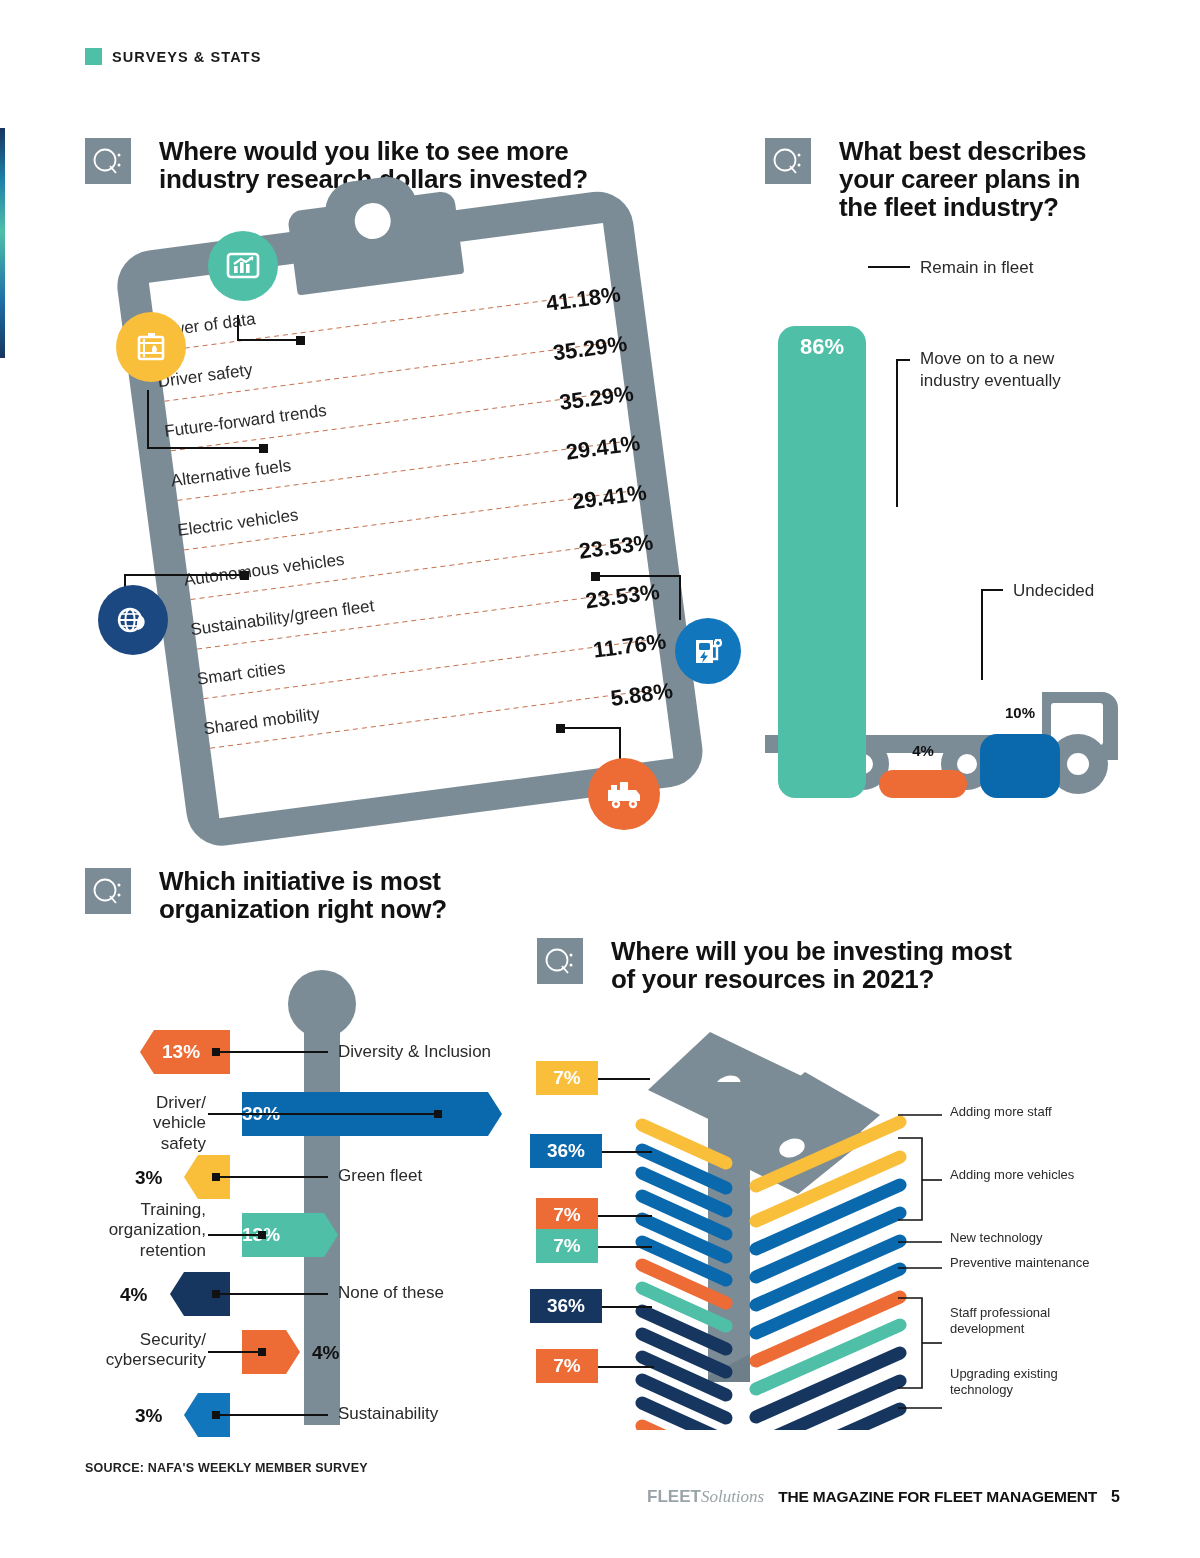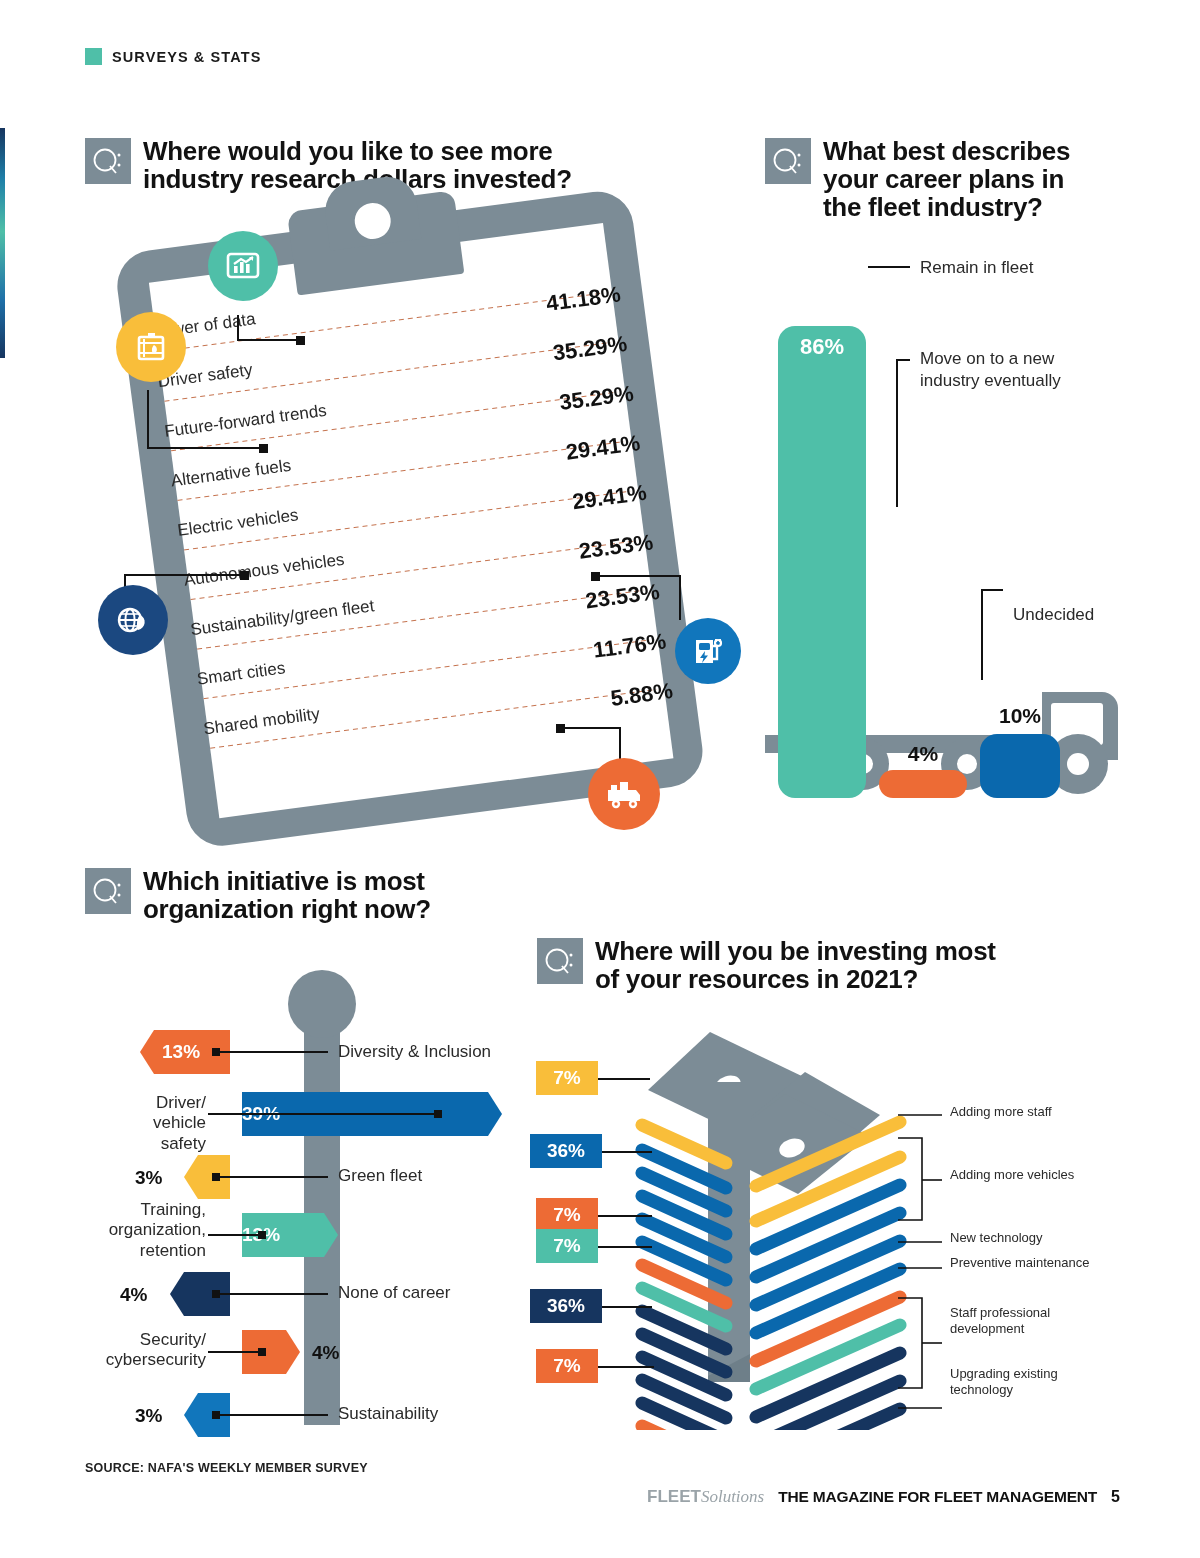--- a/index.html
+++ b/index.html
@@ -14,21 +14,21 @@
 
   
   .kicker { position:absolute; left:85px; top:48px; display:flex; align-items:center; gap:10px; }
   .kicker-sq { width:17px; height:17px; background:#4FBFA8; }
   .kicker-txt { font-size:14.5px; font-weight:bold; letter-spacing:1.1px; color:#1a1a1a; }
 
   
   .qbox { width:46px; height:46px; background:#7C8C96; display:flex; align-items:center;
           justify-content:center; flex:none; }
   .qbox svg { display:block; }
-  .qhead { position:absolute; display:flex; gap:12px; align-items:flex-start; }
+  .qhead { position:absolute; display:flex; gap:28px; align-items:flex-start; }
   .qtitle { font-size:26px; line-height:1.07; font-weight:bold; color:#121212; letter-spacing:-0.3px; }
 
   
   #clipboard-wrap { position:absolute; left:120px; top:200px; width:620px; height:700px; }
   .clip { position:absolute; left:0; top:0; width:560px; height:640px;
           transform:rotate(-7.5deg); transform-origin:50% 50%; }
   .clip-board { position:absolute; left:30px; top:20px; width:520px; height:600px;
           background:#7C8C96; border-radius:36px; }
   .clip-paper { position:absolute; left:62px; top:52px; width:458px; height:540px;
           background:#ffffff; }
@@ -51,21 +51,21 @@
   
   .bubble { position:absolute; border-radius:50%; display:flex; align-items:center; justify-content:center; }
   .leader { position:absolute; }
 
   
   #q2 { position:absolute; left:760px; top:130px; width:420px; height:720px; }
   .q2bar { position:absolute; bottom:52px;border-radius:17px; }
   .q2bar .cap { position:absolute; top:8px; left:0; width:100%; text-align:center;
       font-size:22px; font-weight:bold; color:#ffffff; }
   .q2bar .capout { position:absolute; left:0; width:100%; text-align:center;
-      font-size:21px; font-weight:bold; color:#111; }
+      font-size:15px; font-weight:bold; color:#111; }
   .q2lbl { position:absolute; font-size:17px; color:#2a2a2a; line-height:1.3; }
 
   
   #q3 { position:absolute; left:80px; top:860px; width:470px; height:600px; }
   .therm-stem { position:absolute; left:224px; top:115px; width:36px; height:450px; background:#7C8C96; }
   .therm-bulb { position:absolute; left:208px; top:110px; width:68px; height:68px;
       background:#7C8C96; border-radius:50%; }
   .arw { position:absolute; height:44px; display:flex; align-items:center; }
   .arw span { font-size:19px; font-weight:bold; color:#fff; }
   .arw.left { justify-content:flex-start; padding-left:22px;
@@ -293,21 +293,21 @@
     <line x1="108" y1="137" x2="150" y2="137" stroke="#111" stroke-width="2"></line>
     <polyline points="137,377 137,230 150,230" fill="none" stroke="#111" stroke-width="2"></polyline>
     <polyline points="222,550 222,460 243,460" fill="none" stroke="#111" stroke-width="2"></polyline>
   </svg>
 
   <div class="q2lbl" style="left:160px; top:127px;">Remain in fleet</div>
   <div style="position:absolute; left:160px; top:218px;">
     <div class="q2lbl" style="position:relative;">Move on to a new</div>
     <div class="q2lbl" style="position:relative;">industry eventually</div>
   </div>
-  <div class="q2lbl" style="left:253px; top:450px;margin-top:24px;">Undecided</div>
+  <div class="q2lbl" style="left:253px; top:450px;">Undecided</div>
 </div>
 
 <div class="qhead" style="left:85px; top:868px;">
   <div class="qbox">
     <svg width="34" height="34" viewBox="0 0 34 34">
       <circle cx="14" cy="16" r="10.5" fill="none" stroke="#fff" stroke-width="1.8"></circle>
       <line x1="19" y1="22" x2="25" y2="29" stroke="#fff" stroke-width="1.8"></line>
       <circle cx="28" cy="11" r="1.5" fill="#fff"></circle>
       <circle cx="28" cy="21" r="1.5" fill="#fff"></circle>
     </svg>
@@ -353,21 +353,21 @@
   <div style="position:absolute; left:20px; top:340px; width:106px; text-align:right;">
     <div class="t-lbl" style="position:relative;">Training,</div>
     <div class="t-lbl" style="position:relative;">organization,</div>
     <div class="t-lbl" style="position:relative;">retention</div>
   </div>
 
   <div class="arw left" style="left:90px; top:412px; width:60px; background:#16355F;"></div>
   <div class="pct-out" style="left:40px; top:424px;">4%</div>
   <div class="tick" style="left:132px; top:430px;"></div>
   <div class="tline" style="left:140px; top:433px; width:108px;"></div>
-  <div class="t-lbl" style="left:258px; top:423px;">None of career</div>
+  <div class="t-lbl" style="left:258px; top:423px;">None of these</div>
 
   <div class="arw right" style="left:162px; top:470px; width:58px; background:#ED6B35;"></div>
   <div class="pct-out" style="left:232px; top:482px;">4%</div>
   <div class="tick" style="left:178px; top:488px;"></div>
   <div class="tline" style="left:128px; top:491px; width:52px;"></div>
   <div style="position:absolute; left:20px; top:470px; width:106px; text-align:right;">
     <div class="t-lbl" style="position:relative;">Security/</div>
     <div class="t-lbl" style="position:relative;">cybersecurity</div>
   </div>
 

